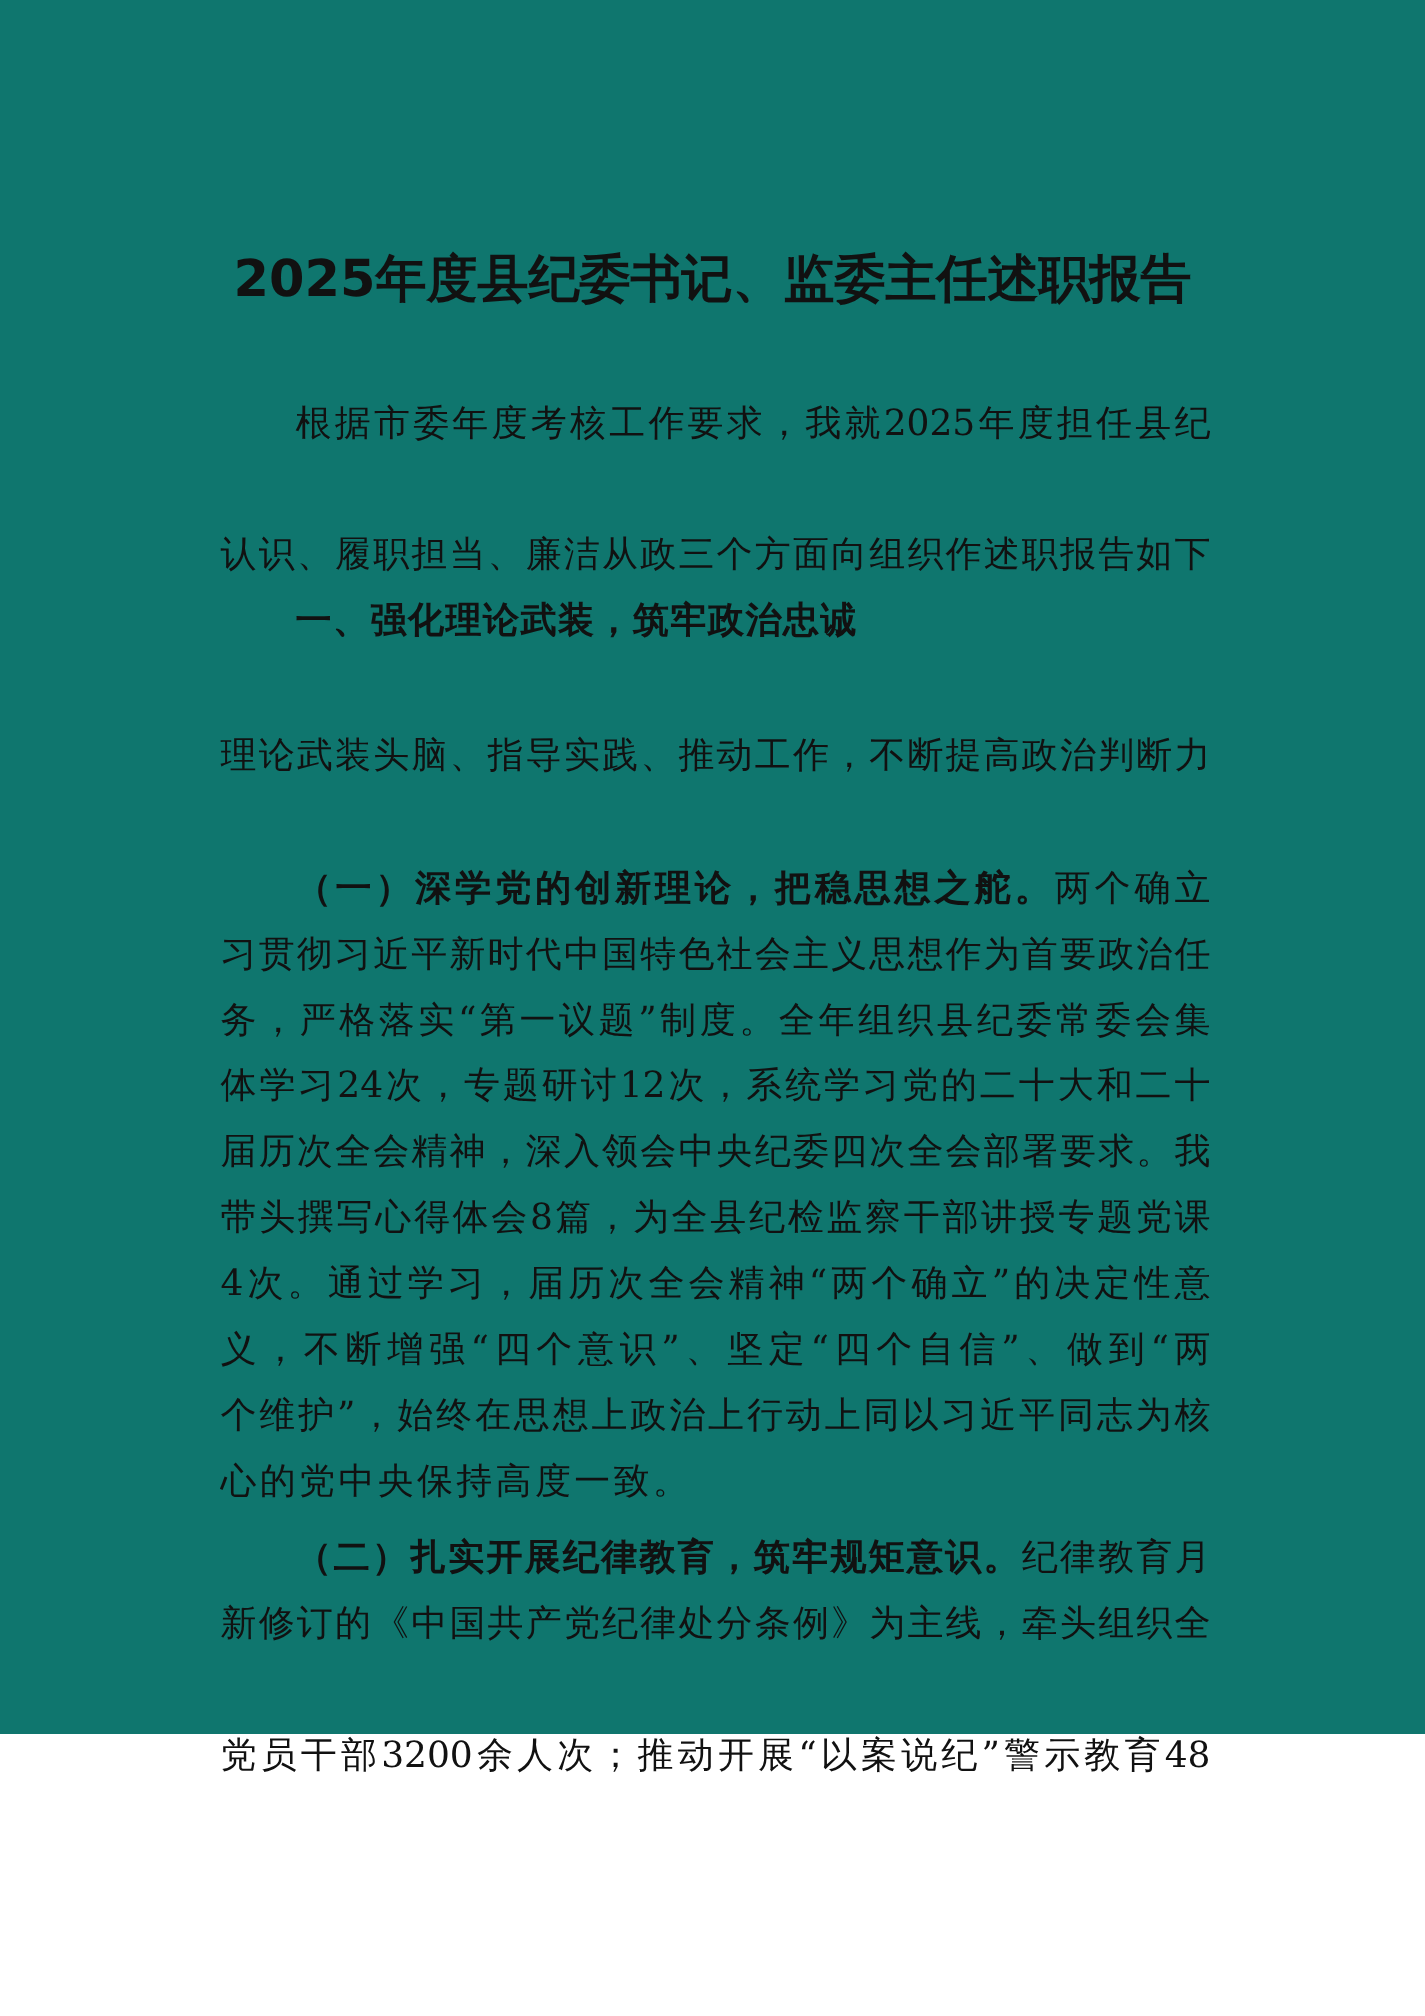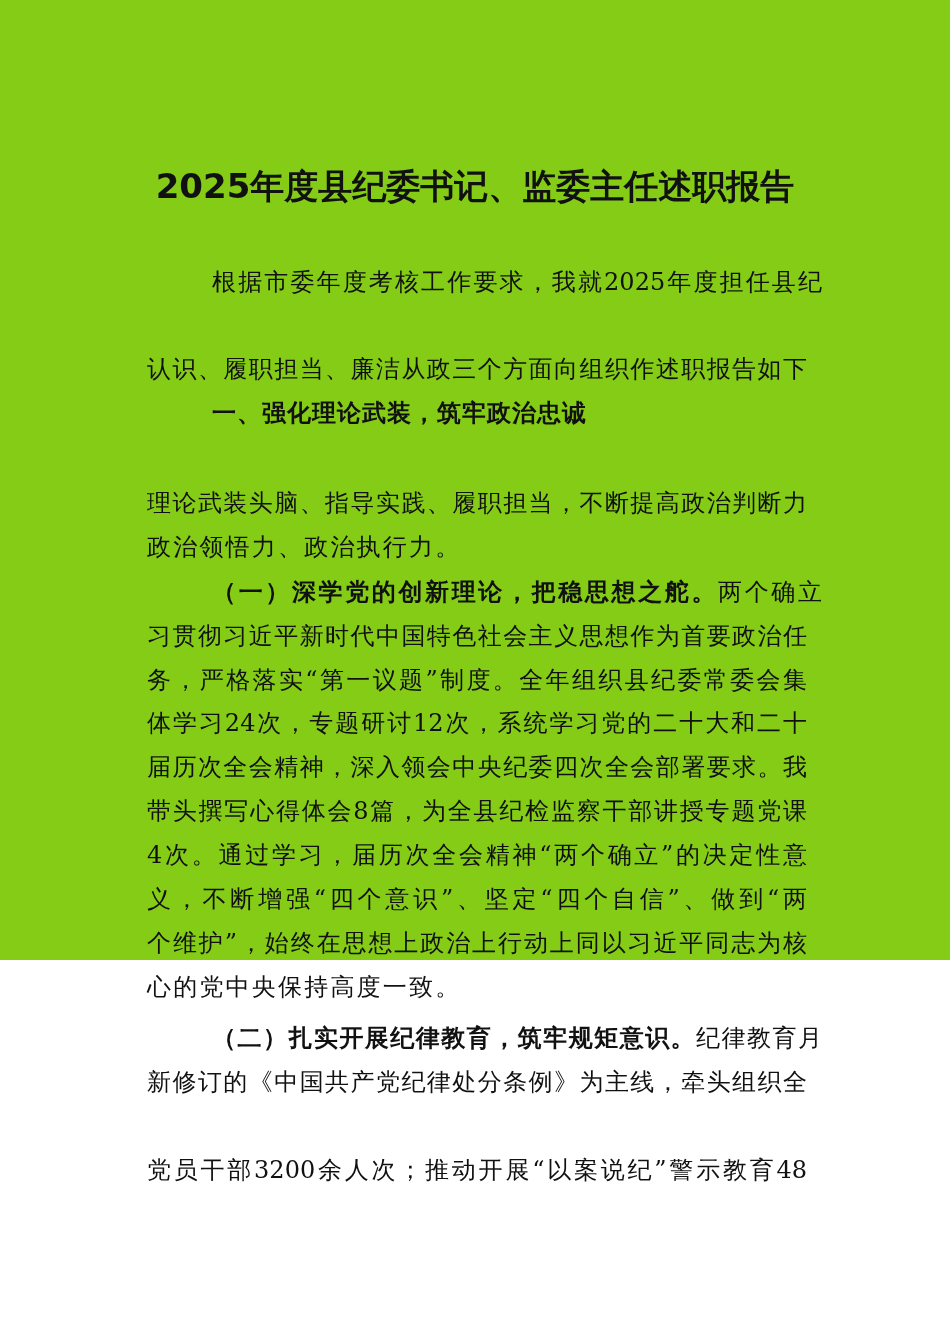--- a/index.html
+++ b/index.html
@@ -1,44 +1,43 @@
 <!DOCTYPE html>
 <html><head>
 <meta charset="utf-8">
 <style>
   html, body { margin: 0; padding: 0; background: #ffffff; }
   body { width: 950px; height: 1344px; position: relative; overflow: hidden;
          font-family: "DejaVu Serif", "Liberation Serif", serif; color: #111; }
-  .page { position: absolute; left: 0; top: 0; width: 950px; height: 960px; background: #84cc16; }
+  .page { position: absolute; left: 0; top: 0; width: 950px; height: 1156px; background: #0f766e; }
   .title { position: absolute; left: 0; width: 950px; top: 164px; text-align: center;
            font-size: 34px; font-weight: bold; letter-spacing: 0px; line-height: 44px;
            font-family: "DejaVu Sans", "Liberation Sans", sans-serif; }
   .line { position: absolute; left: 147px; width: 660px; height: 40px; line-height: 40px;
           font-size: 24px; white-space: nowrap; text-align: justify; text-align-last: justify;
           letter-spacing: 0; }
   .line.last { text-align-last: left; letter-spacing: 2.2px; }
-  .line.indent { left: 197px; width: 610px; margin-left: 15px; }
+  .line.indent { left: 197px; width: 610px; }
   .line.heading { font-weight: bold; font-family: "DejaVu Sans", "Liberation Sans", sans-serif;
                   text-align-last: left; letter-spacing: 1px; }
   .line.sub { text-align-last: justify; }
   .line.sub .lead { font-weight: bold; }
 </style>
 </head>
 <body>
 
 <div class="page">
   <div class="title">2025年度县纪委书记、监委主任述职报告</div>
 
   <div class="line indent" style="top:262px">根据市委年度考核工作要求，我就2025年度担任县纪</div>
   <div class="line" style="top:349px">认识、履职担当、廉洁从政三个方面向组织作述职报告如下</div>
 
   <div class="line indent heading" style="top:393px">一、强化理论武装，筑牢政治忠诚</div>
 
-  <div class="line" style="top:483px">理论武装头脑、指导实践、履职担当，不断提高政治判断力</div>
-  <div class="line last" style="top:527px">政治领悟力、政治执行力。</div>
+  <div class="line" style="top:483px">理论武装头脑、指导实践、推动工作，不断提高政治判断力</div>
 
   <div class="line indent sub" style="top:572px">
     <span class="lead">（一）深学党的创新理论，把稳思想之舵。</span><span>两个确立</span>
   </div>
   <div class="line" style="top:616px">习贯彻习近平新时代中国特色社会主义思想作为首要政治任</div>
   <div class="line" style="top:660px">务，严格落实“第一议题”制度。全年组织县纪委常委会集</div>
   <div class="line" style="top:703px">体学习24次，专题研讨12次，系统学习党的二十大和二十</div>
   <div class="line" style="top:747px">届历次全会精神，深入领会中央纪委四次全会部署要求。我</div>
   <div class="line" style="top:791px">带头撰写心得体会8篇，为全县纪检监察干部讲授专题党课</div>
   <div class="line" style="top:835px">4次。通过学习，届历次全会精神“两个确立”的决定性意</div>

